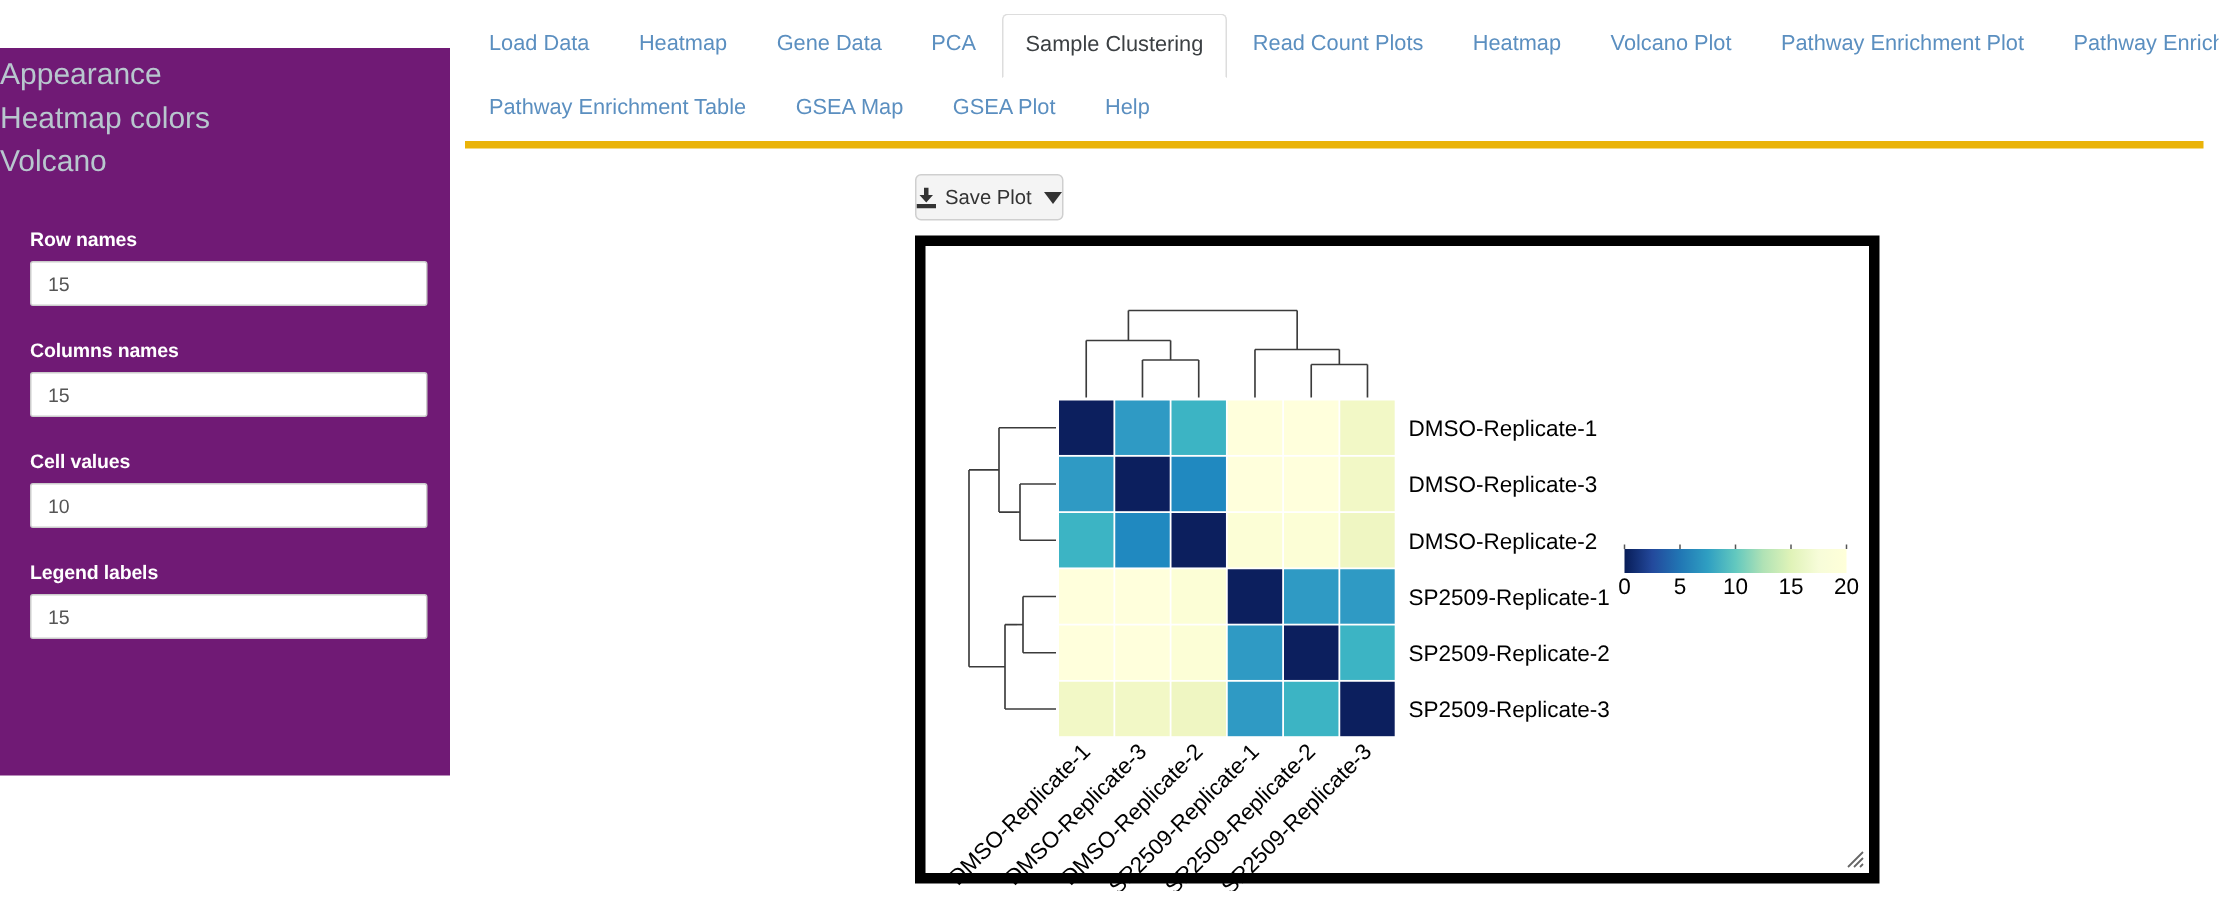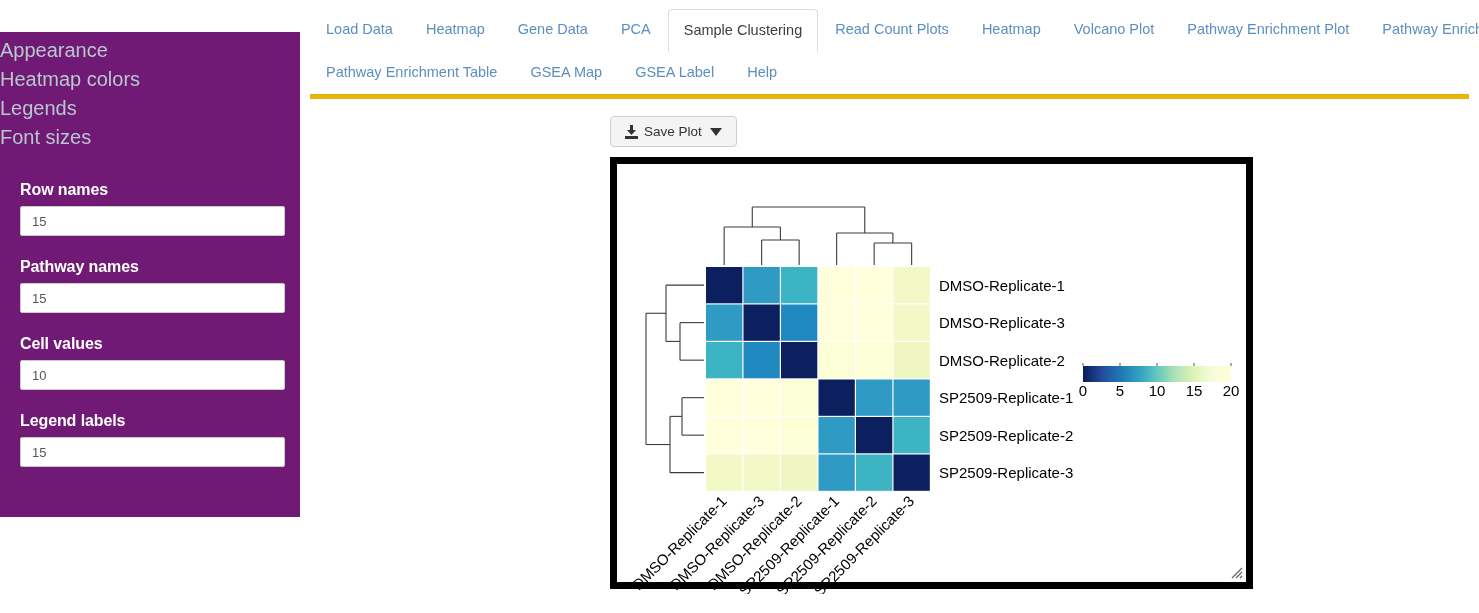--- a/index.html
+++ b/index.html
@@ -27,21 +27,21 @@
     line-height: 29px;
     padding: 0 0 0 0;
     margin: 0 0 0 0;
     white-space: nowrap;
     cursor: pointer;
   }
   #side-links { padding-top: 4px; }
   .side-field { margin: 0 15px 0 20px; }
   .side-field-label {
     color: #ffffff;
-    font-size: 16px;
+    font-size: 13px;
     font-weight: bold;
     margin: 0 0 7px 0;
     letter-spacing: -0.1px;
   }
   .side-input {
     display: block;
     width: 265px;
     height: 30px;
     background: #ffffff;
     border: 1px solid #cccccc;
@@ -83,21 +83,21 @@
     margin-bottom: -1px;
     position: relative;
     z-index: 2;
   }
 
   
   #save-plot {
     position: absolute; left: 310px; top: 116px;
     display: flex; align-items: center; gap: 6px;
     height: 31px;
-    padding: 0 14px;
+    padding: 0 0;
     background: #f4f4f4;
     border: 1px solid #cfcfcf;
     border-radius: 4px;
     font-size: 13.5px;
     color: #333333;
     cursor: pointer;
   }
   .dl-icon { display:inline-block; width:13px; height:14px; }
   .caret {
     width: 0; height: 0;
@@ -126,32 +126,31 @@
 </style>
 </head>
 <body>
 
 <div id="app">
 
   <div id="sidebar">
     <div id="side-links">
         <div class="side-link">Appearance</div>
         <div class="side-link">Heatmap colors</div>
-        <div class="side-link">Legends</div>
-        <div class="side-link">Font sizes</div>
+        <div class="side-link">Volcano</div>
       </div>
     <div id="side-fields">
         <div style="height: 29px;"></div>
         <div class="side-field">
           <div class="side-field-label">Row names</div>
           <input class="side-input" type="text" value="15" style="">
         </div>
         <div class="field-gap"></div>
         <div class="side-field">
-          <div class="side-field-label">Pathway names</div>
+          <div class="side-field-label">Columns names</div>
           <input class="side-input" type="text" value="15" style="">
         </div>
         <div class="field-gap"></div>
         <div class="side-field">
           <div class="side-field-label">Cell values</div>
           <input class="side-input" type="text" value="10" style="">
         </div>
         <div class="field-gap"></div>
         <div class="side-field">
           <div class="side-field-label">Legend labels</div>
@@ -172,21 +171,21 @@
           <div class="tab active">Sample Clustering</div>
           <div class="tab">Read Count Plots</div>
           <div class="tab">Heatmap</div>
           <div class="tab">Volcano Plot</div>
           <div class="tab">Pathway Enrichment Plot</div>
           <div class="tab">Pathway Enrichment Map</div>
         </div>
       <div class="tab-row" id="tab-row-2">
           <div class="tab">Pathway Enrichment Table</div>
           <div class="tab">GSEA Map</div>
-          <div class="tab">GSEA Label</div>
+          <div class="tab">GSEA Plot</div>
           <div class="tab">Help</div>
         </div>
     </div>
 
     <div id="save-plot">
       <span class="dl-icon">
         <svg width="13" height="14" viewBox="0 0 13 14">
           <path d="M5 0 h3 v5 h3 L6.5 10 L2 5 h3 z" fill="#333"></path>
           <rect x="0" y="11" width="13" height="3" fill="#333"></rect>
         </svg>

